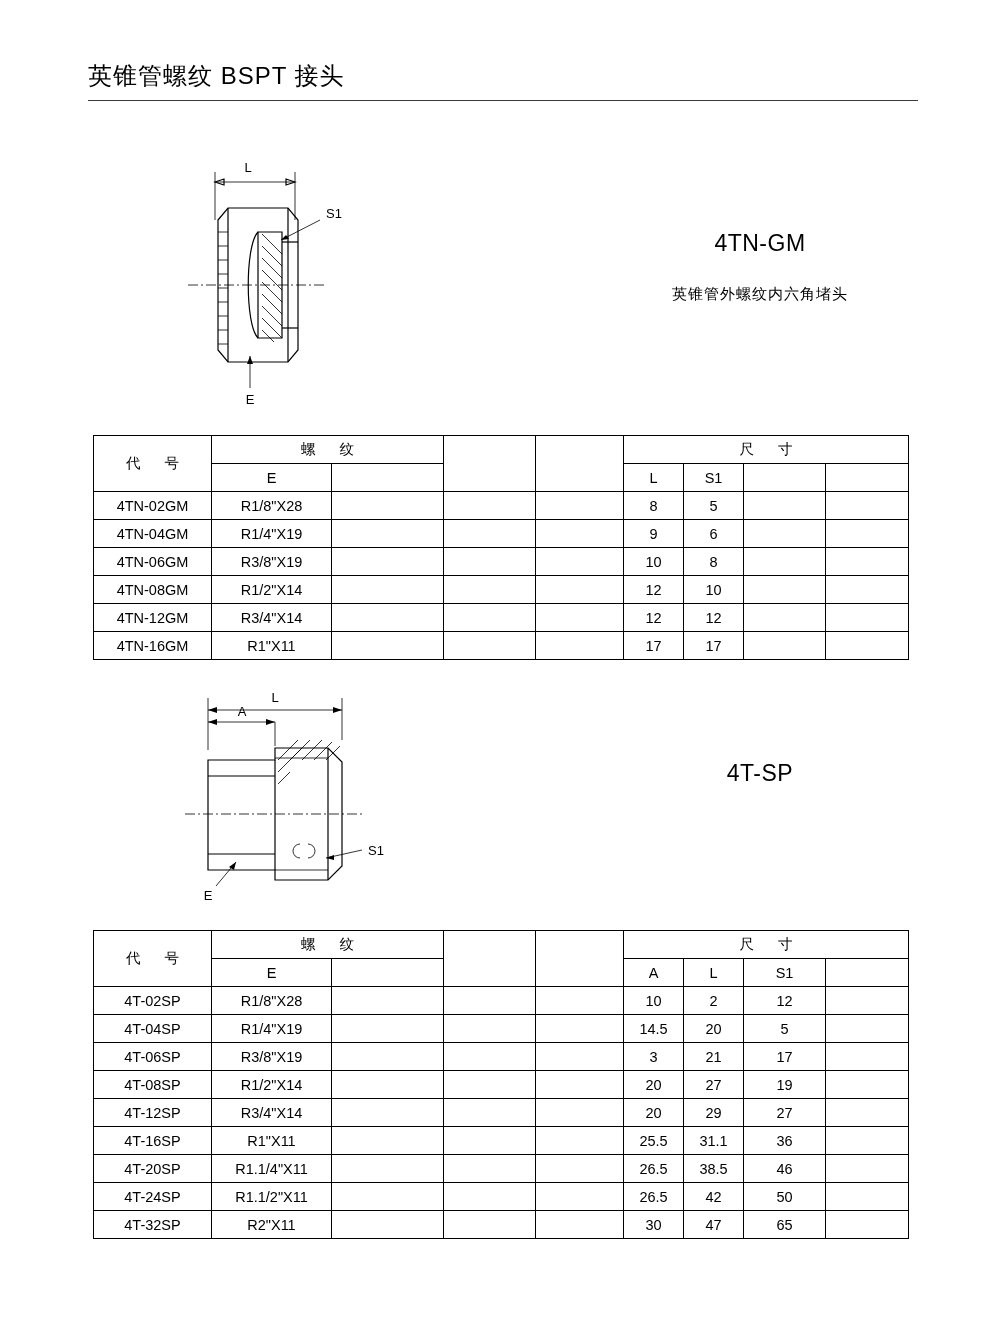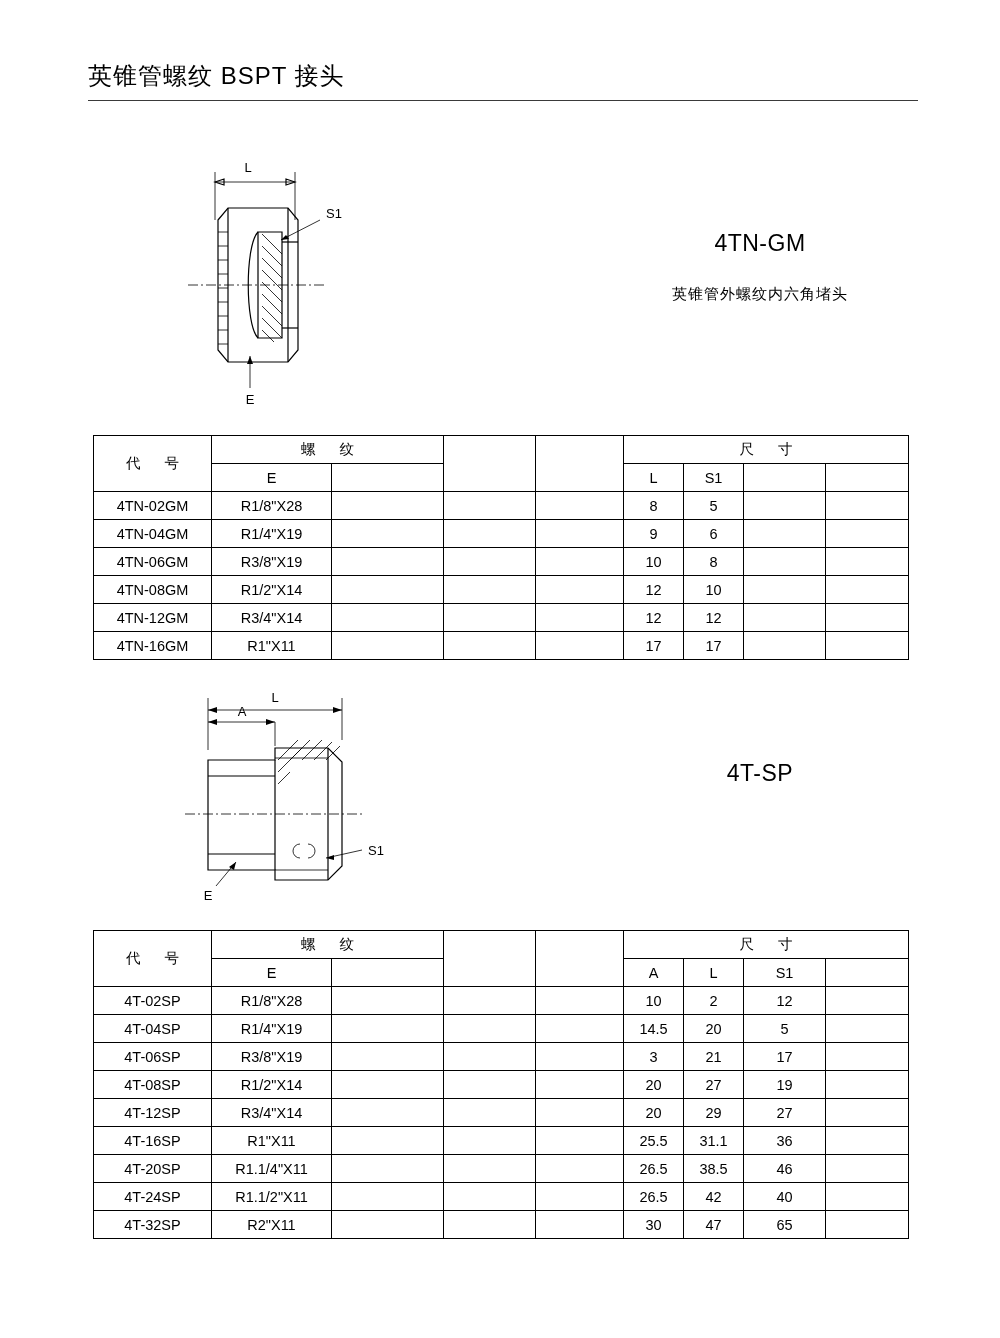--- a/index.html
+++ b/index.html
@@ -453,21 +453,21 @@
         <td></td>
       </tr>
       <tr>
         <td>4T-24SP</td>
         <td>R1.1/2"X11</td>
         <td></td>
         <td></td>
         <td></td>
         <td>26.5</td>
         <td>42</td>
-        <td>40</td>
+        <td>50</td>
         <td></td>
       </tr>
       <tr>
         <td>4T-32SP</td>
         <td>R2"X11</td>
         <td></td>
         <td></td>
         <td></td>
         <td>30</td>
         <td>47</td>

